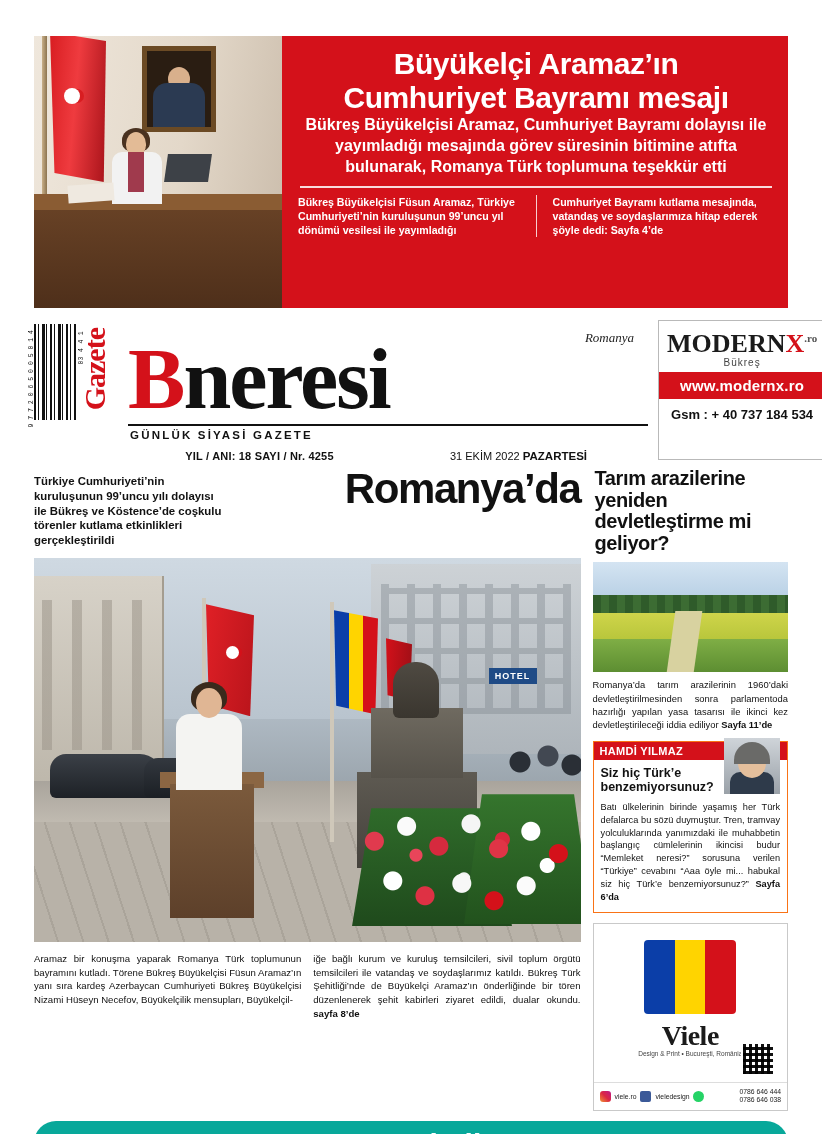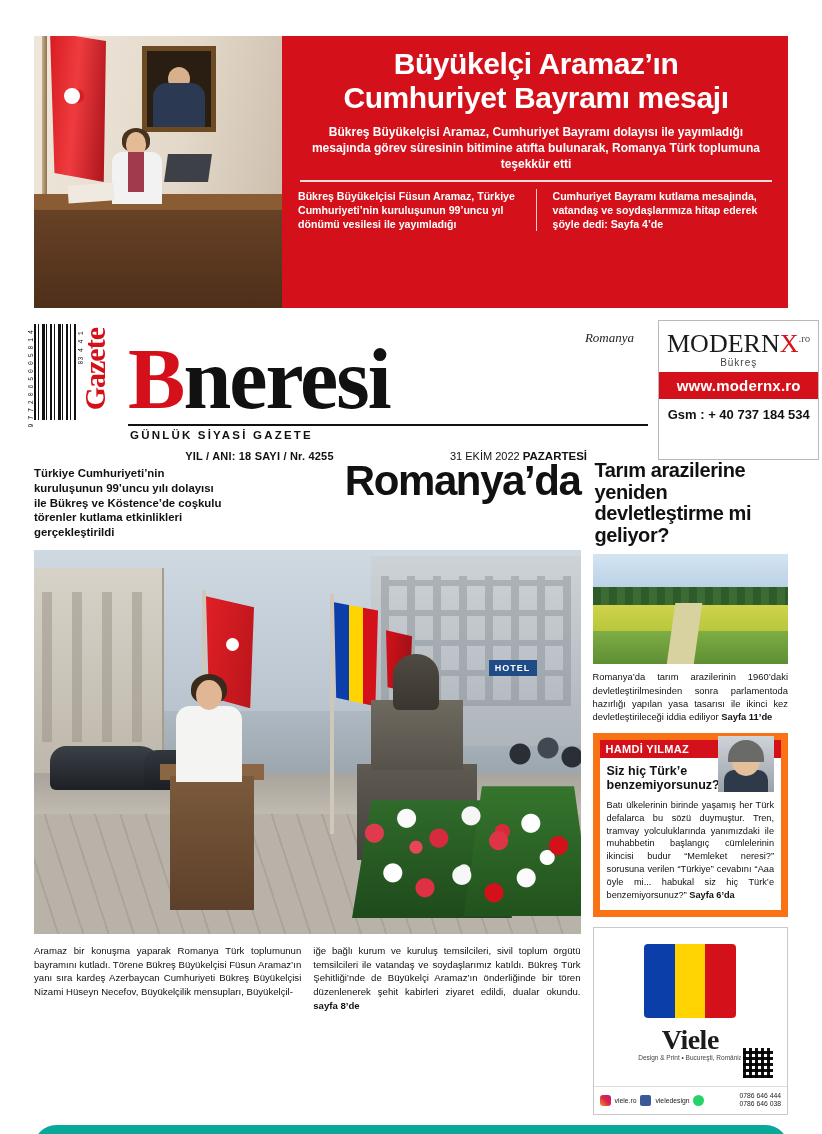--- a/index.html
+++ b/index.html
@@ -105,25 +105,24 @@
   }
   .banner-title {
     font-weight: bold;
     font-size: 30px;
     line-height: 1.06;
     text-align: center;
     letter-spacing: -0.4px;
     margin-top: 2px;
   }
   .banner-sub {
-    font-size: 12px;
+    font-size: 16px;
     line-height: 1.34;
     text-align: center;
     font-weight: bold;
-    margin-top: 10px;
     padding: 0 4px;
   }
   .banner-hr {
     border-top: 2px solid rgba(255,255,255,0.85);
     margin: 8px 2px 7px 2px;
   }
   .banner-cols {
     display: flex;
     gap: 16px;
     font-size: 10.6px;
@@ -258,21 +257,21 @@
     flex-direction: column;
     background: #fff;
   }
   .mx-top {
     background: #ffffff;
     padding: 8px 8px 4px 8px;
     text-align: center;
   }
   .mx-logo {
     font-family: "Liberation Serif", serif;
-    font-weight: normal;
+    font-weight: bold;
     font-size: 26px;
     color: #1b1b1b;
     letter-spacing: 0px;
   }
   .mx-logo .mx-x { color: #d4111a; }
   .mx-logo .mx-ro { font-size: 11px; vertical-align: super; color: #555; }
   .mx-sub {
     font-size: 10px;
     color: #444;
     letter-spacing: 1px;
@@ -292,20 +291,21 @@
     text-align: center;
     font-weight: bold;
     font-size: 13px;
     padding: 8px 0 7px 0;
     color: #111;
   }
 
   
   .content {
     display: flex;
+    margin-top: 8px;
     gap: 12px;
   }
   .col-main { width: 548px; }
   .col-side { width: 196px; }
 
   .head-top {
     display: flex;
     align-items: flex-start;
     gap: 10px;
   }
@@ -530,21 +530,21 @@
   .side-text {
     margin-top: 6px;
     font-size: 9.4px;
     line-height: 1.4;
     color: #111;
     text-align: justify;
   }
 
   .column-box {
     margin-top: 10px;
-    border: 7px solid #f97316;
+    border: 1px solid #f97316;
   }
   .cb-bar {
     background: #d4111a;
     color: #fff;
     font-weight: bold;
     font-size: 11px;
     padding: 3px 6px;
     letter-spacing: 0.3px;
   }
   .cb-body { padding: 6px 7px 8px 7px; position: relative; }

